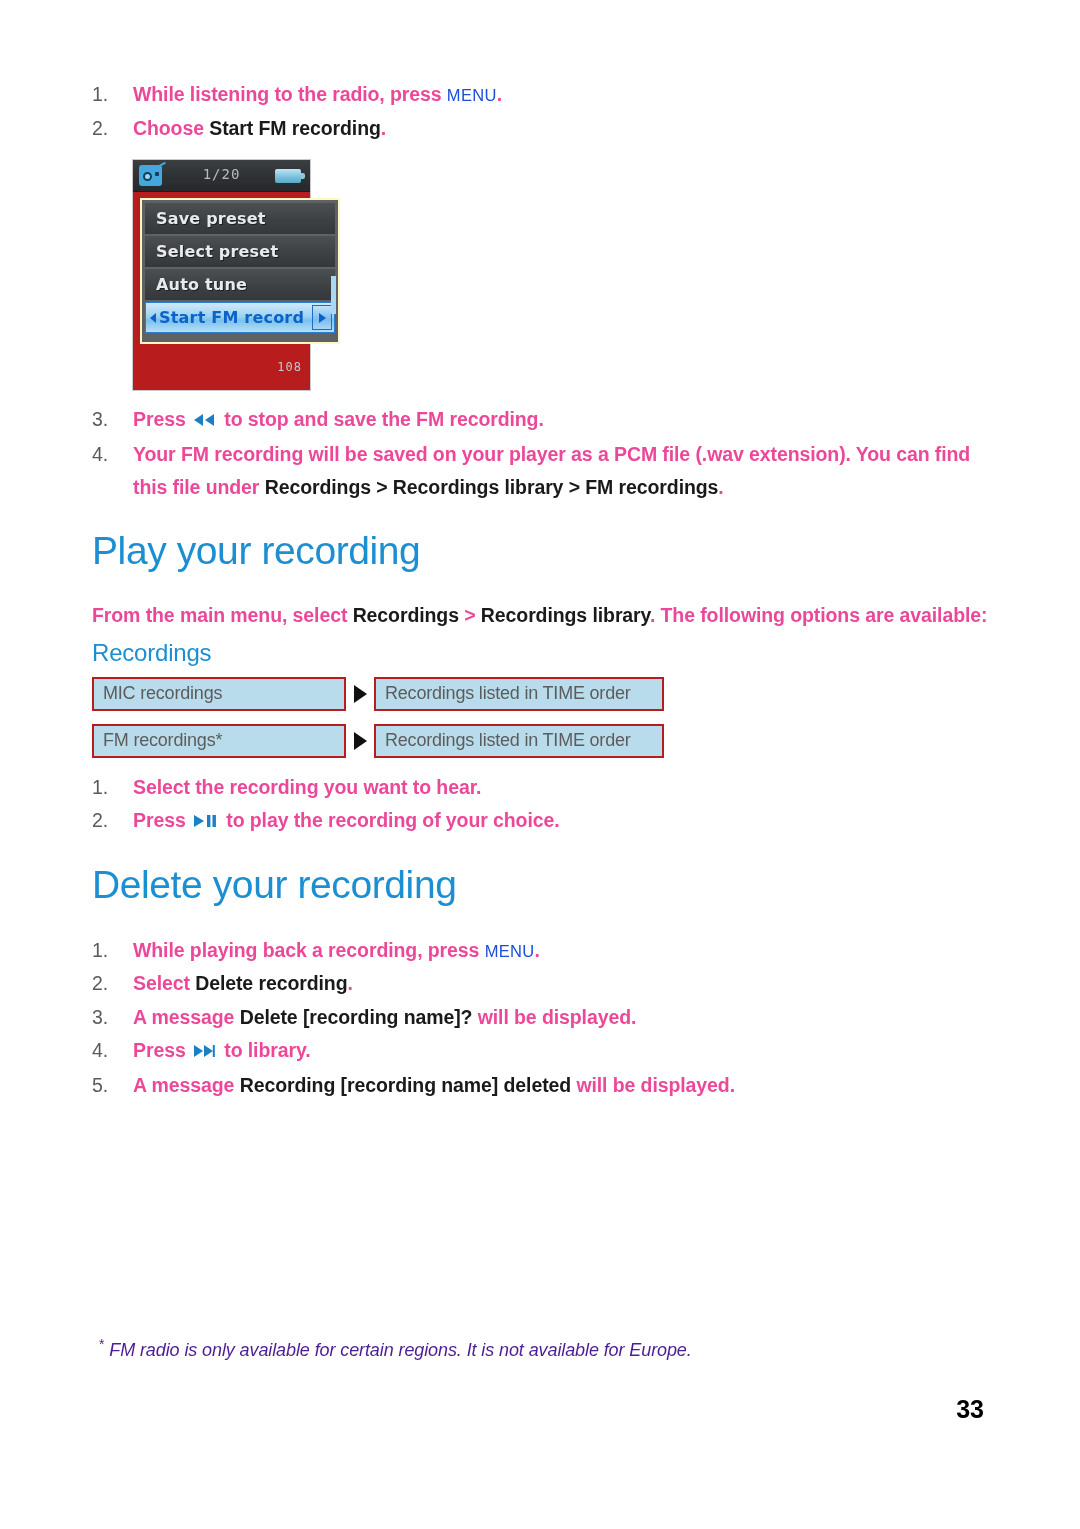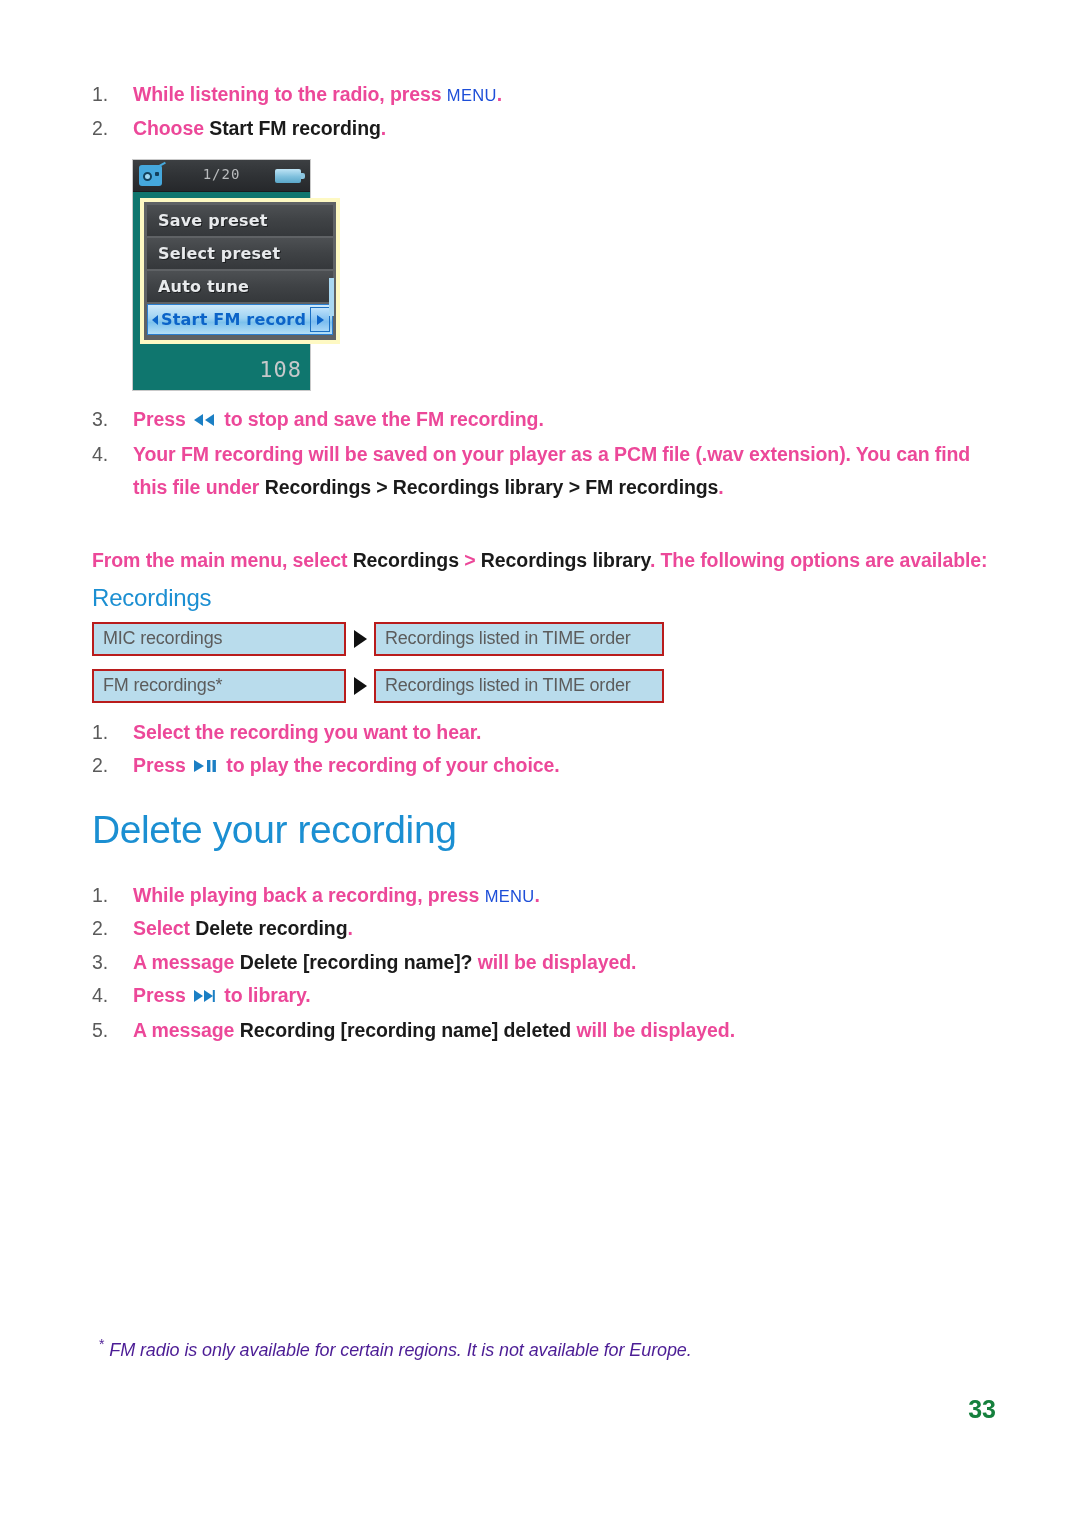--- a/index.html
+++ b/index.html
@@ -122,21 +122,21 @@
     border-top: 9px solid transparent;
     border-bottom: 9px solid transparent;
   }
 
   
   .device {
     position: relative;
     width: 179px;
     height: 232px;
     margin: 14px 0 12px 40px;
-    background: #0f766e;
+    background: #b91c1c;
     border: 1px solid #c9c9c9;
     box-sizing: border-box;
   }
   .dev-topbar {
     position: absolute;
     left: 0; top: 0;
     width: 100%;
     height: 32px;
     background: linear-gradient(to bottom, #3c3f42 0%, #303336 48%, #26282b 100%);
     border-bottom: 1px solid #1a1c1e;
@@ -199,21 +199,21 @@
     background: #8cc6e0;
     border-radius: 0 2px 2px 0;
   }
 
   .dev-menu {
     position: absolute;
     left: 7px; top: 38px;
     width: 200px;
     height: 146px;
     background: #5f6265;
-    border: 4px solid #fef9c3;
+    border: 2px solid #fef9c3;
     box-sizing: border-box;
     padding: 3px;
   }
   .dev-item {
     height: 31px;
     margin-bottom: 2px;
     display: flex;
     align-items: center;
     padding-left: 11px;
     box-sizing: border-box;
@@ -265,23 +265,23 @@
   .dev-scroll {
     position: absolute;
     right: 2px; top: 76px;
     width: 5px;
     height: 38px;
     background: #a9d8f2;
   }
   .dev-freq {
     position: absolute;
     right: 8px;
-    bottom: 8px;
+    bottom: 16px;
     font-family: "DejaVu Sans Mono", monospace;
-    font-size: 22px;
+    font-size: 12px;
     color: #c6c8ca;
     letter-spacing: 1px;
   }
 
   
   .footnote {
     position: absolute;
     left: 99px;
     top: 1336px;
     font-size: 18px;
@@ -289,25 +289,25 @@
     color: #4c1d95;
     letter-spacing: -0.1px;
   }
   .footnote .fn-ast {
     font-style: normal;
     font-size: 14px;
     vertical-align: super;
   }
   .page-number {
     position: absolute;
-    right: 84px;
+    right: 96px;
     top: 1395px;
     font-size: 25px;
     font-weight: bold;
-    color: #15803d;
+    color: #000000;
   }
   .gap-sm { height: 14px; }
   .gap-md { height: 26px; }
 </style>
 </head>
 <body>
 
 <div class="page">
   <div class="content">
 
@@ -364,20 +364,23 @@
             </svg></span><span class="plain"> to stop and save the FM recording.</span>
       </li>
       <li>
         <span class="num">4.</span>
         <span class="plain">Your FM recording will be saved on your player as a PCM file (.wav extension). You can find this file under </span><span class="b">Recordings &gt; Recordings library &gt; FM recordings</span><span class="plain">.</span>
       </li>
     </ol>
 
     <div class="gap-md"></div>
 
+    <h1 class="section-title">
+      <span>Play your recording</span>
+    </h1>
 
     <div class="gap-sm"></div>
 
     <div style="font-size:19.5px; line-height:1.6; color:#5a5a5a; letter-spacing:-0.1px;">
       <span class="plain">From the main menu, select </span><span class="b">Recordings</span><span class="plain"> &gt; </span><span class="b">Recordings library</span><span class="plain">. The following options are available:</span>
     </div>
 
     <h2 class="sub-title">Recordings</h2>
 
     <div class="flow">

